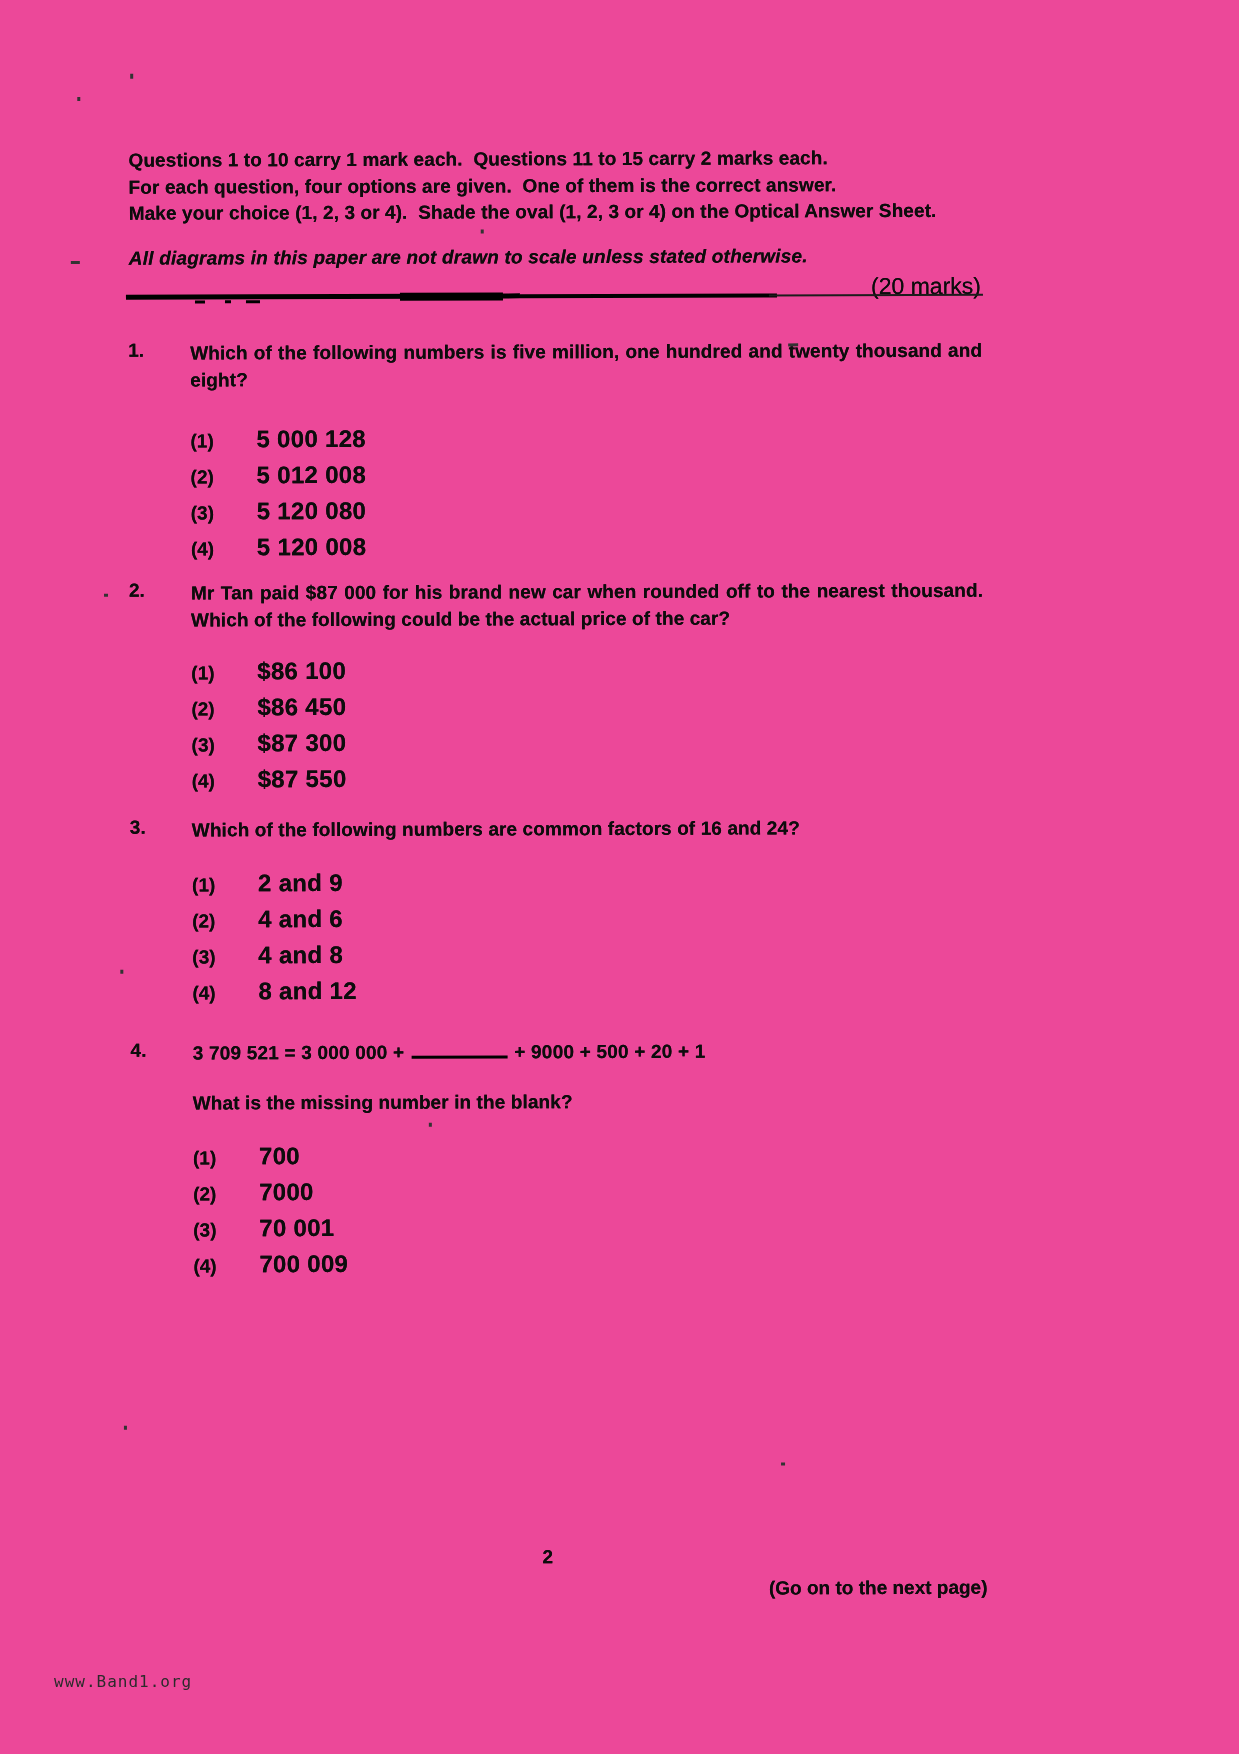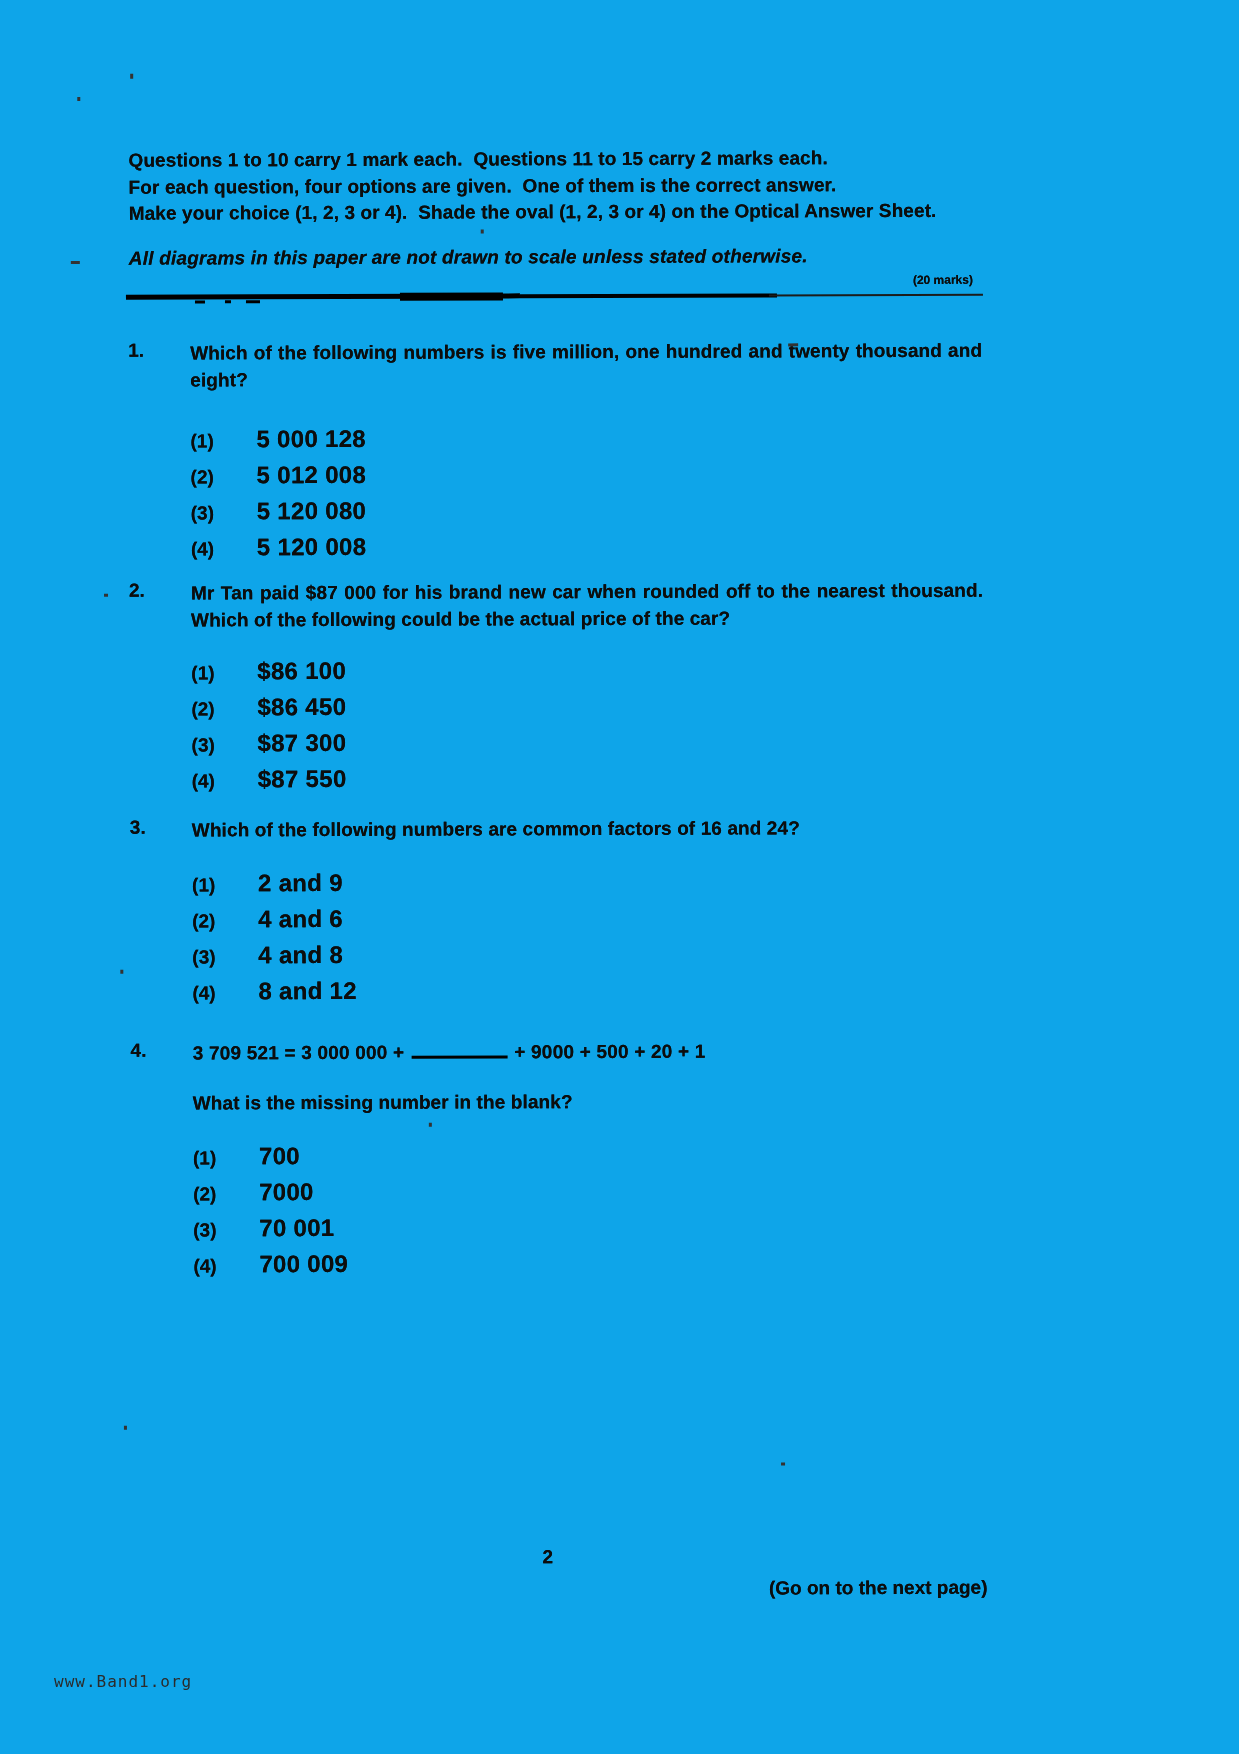--- a/index.html
+++ b/index.html
@@ -1,20 +1,20 @@
 <!DOCTYPE html>
 <html><head>
 <meta charset="utf-8">
 <style>
   * { margin:0; padding:0; box-sizing:border-box; }
   html,body { background:#ffffff; }
   .sheet {
     position:relative;
     width:1239px; height:1754px;
-    background:#0ea5e9;
+    background:#ec4899;
     font-family:"Liberation Sans", sans-serif;
     color:#0d0d0d;
     overflow:hidden;
     padding-left:12px;
   }
   .scan {
     position:absolute; inset:0;
     transform:rotate(-0.2deg);
     text-shadow:0 0 0.5px rgba(0,0,0,0.85);
   }
@@ -23,22 +23,22 @@
   
   .instructions {
     position:absolute; left:131px; top:146px; width:980px;
     font-size:19px; line-height:26.5px; font-weight:600; letter-spacing:0.1px;
   }
   .scale-note {
     position:absolute; left:131px; top:246px; width:900px;
     font-size:19px; font-weight:700; font-style:italic; letter-spacing:0.2px;
   }
   .marks-total {
-    position:absolute; right:264px; top:274px;
-    font-size:12px; font-weight:700;
+    position:absolute; right:256px; top:274px;
+    font-size:23px; font-weight:400;
   }
 
   
   .rule { position:absolute; left:128px; top:292px; width:857px; height:12px; }
   .rule .seg { position:absolute; background:#000; }
   .rule .s1 { left:0; top:1px; width:46%; height:5px; }
   .rule .s2 { left:32%; top:0; width:12%; height:8px; }
   .rule .s3 { left:46%; top:2px; width:30%; height:4px; }
   .rule .s4 { left:75%; top:3px; width:25%; height:2px; background:#1c1c1c; }
   .rule .t1 { left:8%;  top:7px; width:10px; height:3px; }

